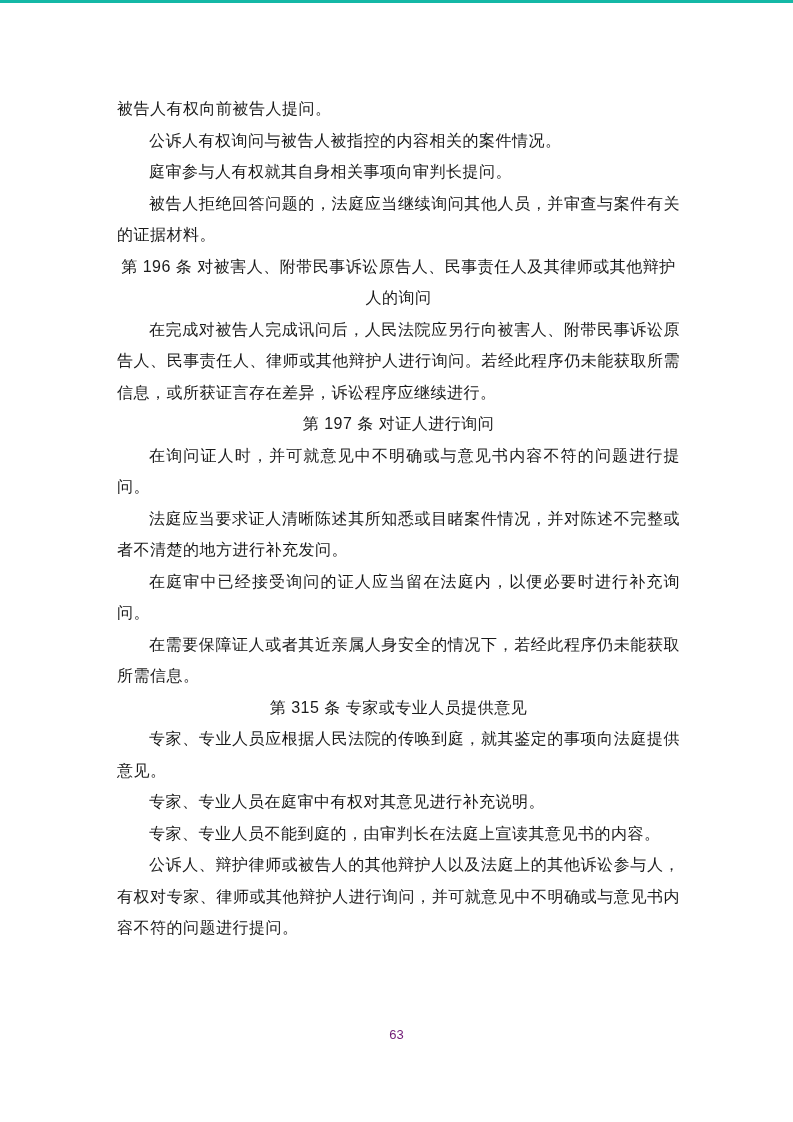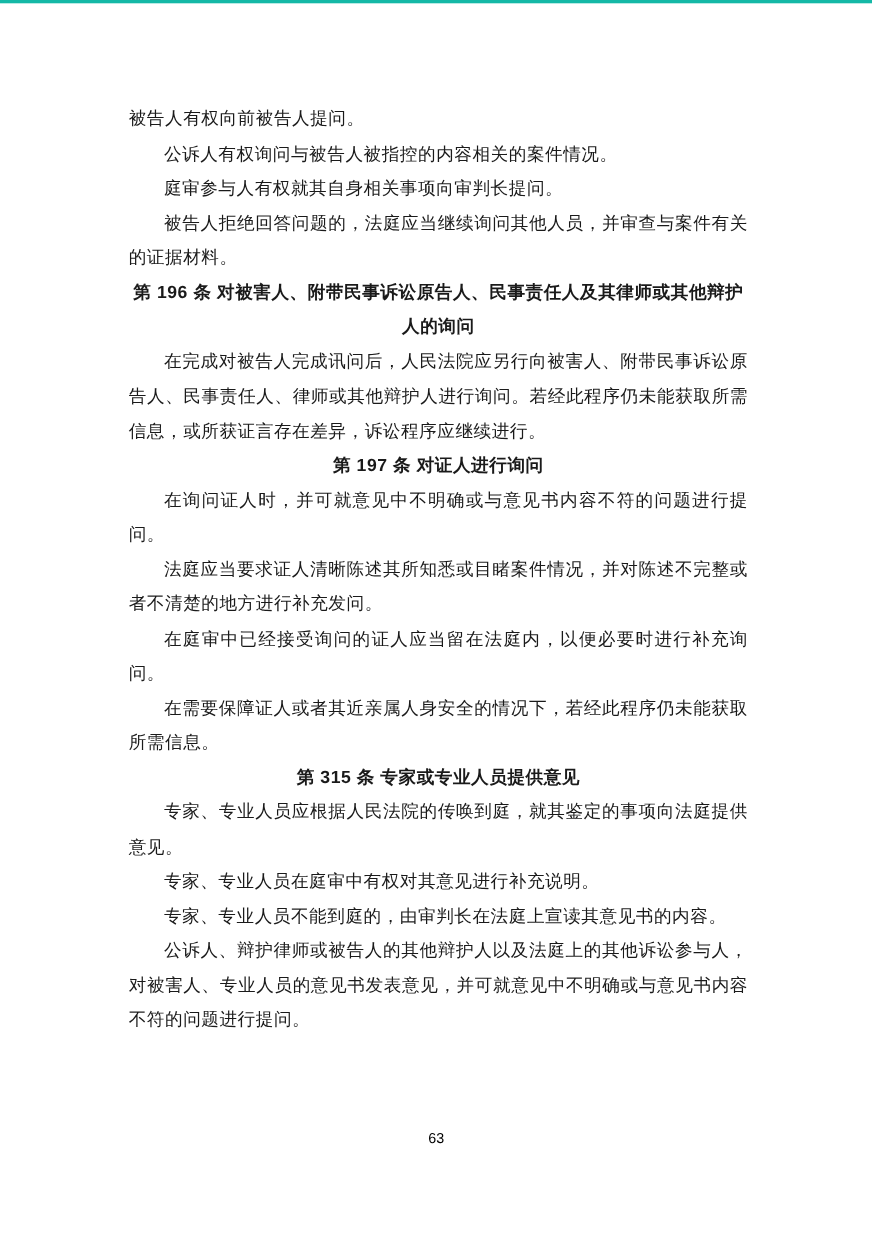--- a/index.html
+++ b/index.html
@@ -29,34 +29,34 @@
     font-size: 16px;
     line-height: 31.5px;
     text-align: justify;
     letter-spacing: 0.5px;
   }
   .doc-body p.body.indent {
     text-indent: 2em;
   }
   .doc-body p.heading {
     font-family: "Liberation Sans", "DejaVu Sans", sans-serif;
-    font-weight: bold;
+    font-weight: normal;
     text-align: center;
     text-indent: 0;
     letter-spacing: 0.5px;
   }
   .footer {
     position: absolute;
     top: 1024px;
     left: 0;
     width: 100%;
     text-align: center;
     font-family: "Liberation Sans", "DejaVu Sans", sans-serif;
     font-size: 13px;
-    color: #000000;
+    color: #701a75;
   }
 </style>
 </head>
 <body>
 
 <div class="page">
   <div class="doc-body">
       <p class="body">被告人有权向前被告人提问。</p>
       <p class="body indent">公诉人有权询问与被告人被指控的内容相关的案件情况。</p>
       <p class="body indent">庭审参与人有权就其自身相关事项向审判长提问。</p>
@@ -65,16 +65,16 @@
       <p class="body indent">在完成对被告人完成讯问后，人民法院应另行向被害人、附带民事诉讼原告人、民事责任人、律师或其他辩护人进行询问。若经此程序仍未能获取所需信息，或所获证言存在差异，诉讼程序应继续进行。</p>
       <p class="heading">第 197 条  对证人进行询问</p>
       <p class="body indent">在询问证人时，并可就意见中不明确或与意见书内容不符的问题进行提问。</p>
       <p class="body indent">法庭应当要求证人清晰陈述其所知悉或目睹案件情况，并对陈述不完整或者不清楚的地方进行补充发问。</p>
       <p class="body indent">在庭审中已经接受询问的证人应当留在法庭内，以便必要时进行补充询问。</p>
       <p class="body indent">在需要保障证人或者其近亲属人身安全的情况下，若经此程序仍未能获取所需信息。</p>
       <p class="heading">第 315 条  专家或专业人员提供意见</p>
       <p class="body indent">专家、专业人员应根据人民法院的传唤到庭，就其鉴定的事项向法庭提供意见。</p>
       <p class="body indent">专家、专业人员在庭审中有权对其意见进行补充说明。</p>
       <p class="body indent">专家、专业人员不能到庭的，由审判长在法庭上宣读其意见书的内容。</p>
-      <p class="body indent">公诉人、辩护律师或被告人的其他辩护人以及法庭上的其他诉讼参与人，对被害人、专业人员的意见书发表意见，并可就意见中不明确或与意见书内容不符的问题进行提问。</p>
+      <p class="body indent">公诉人、辩护律师或被告人的其他辩护人以及法庭上的其他诉讼参与人，有权对专家、律师或其他辩护人进行询问，并可就意见中不明确或与意见书内容不符的问题进行提问。</p>
     </div>
   <div class="footer">63</div>
 </div>
 
 </body></html>

